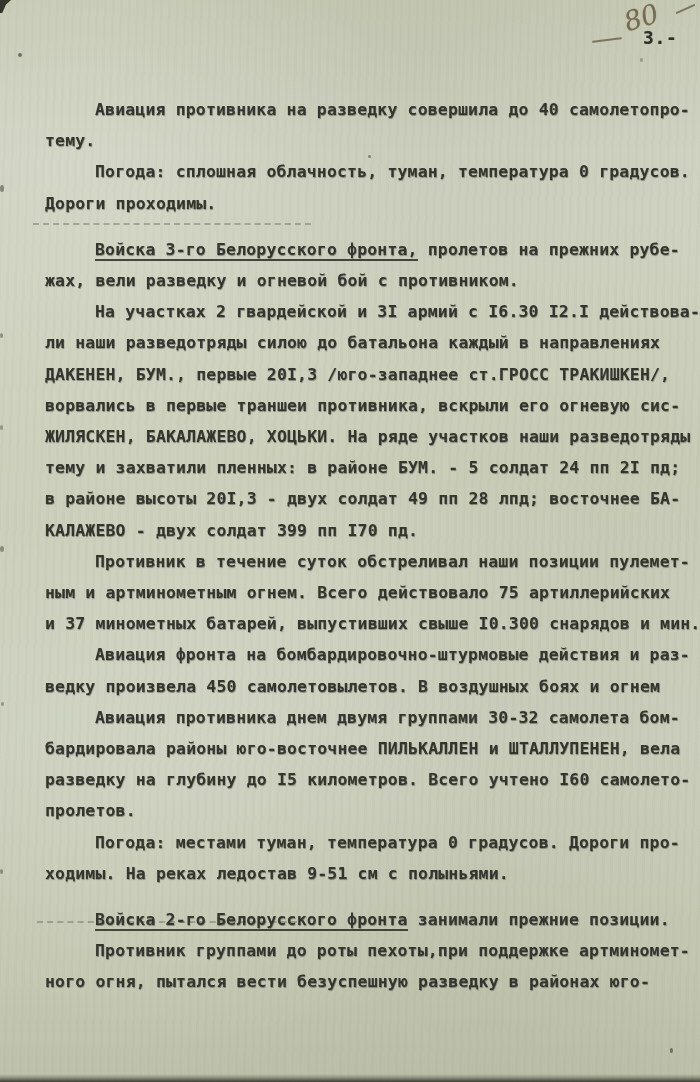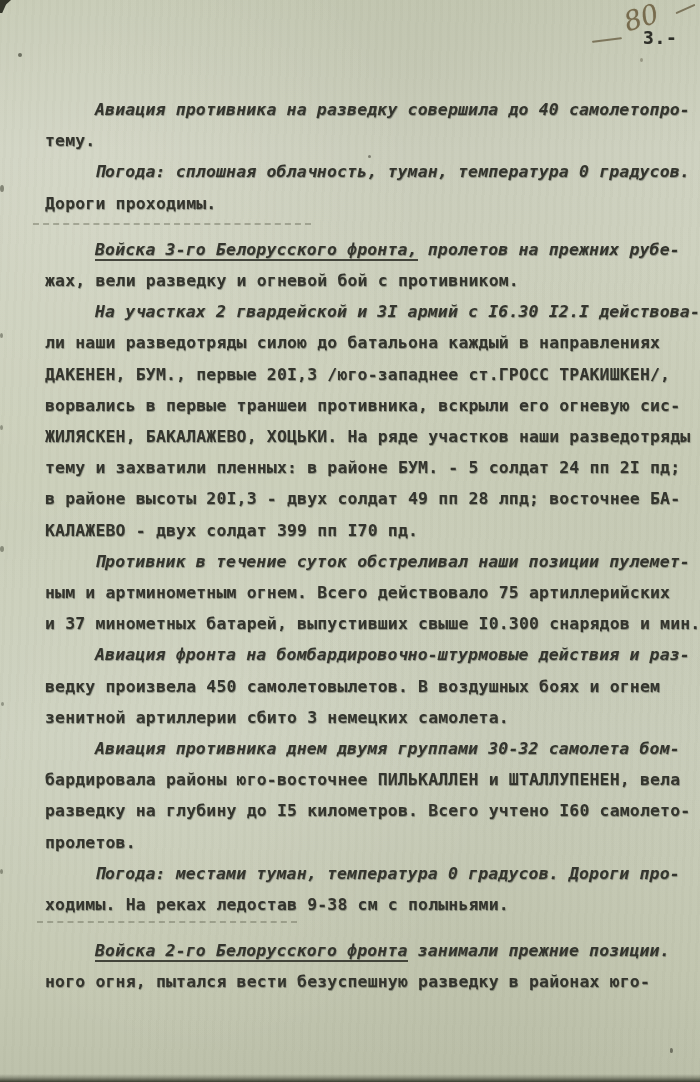--- a/index.html
+++ b/index.html
@@ -23,21 +23,21 @@
   }
   .text-block {
     position: absolute; left: 45px; top: 94px; right: 6px;
     color: #34352e;
     font-size: 16.5px;
     font-weight: 700;
     letter-spacing: 0.15px;
     text-shadow: 0.5px 0.5px 0.7px rgba(52,53,46,0.45);
   }
   .line { line-height: 31.2px; white-space: pre; }
-  .line.indent { padding-left: 50px; font-style: italic; }
+  .line.indent { padding-left: 50px; }
   .heading-para { margin-top: 15px; }
   .u {
     border-bottom: 2px solid rgba(48,49,41,0.88);
     padding-bottom: 0;
   }
   .page-number {
     position: absolute; left: 643px; top: 28px;
     font-size: 17.5px; font-weight: 700; color: #2e2f29;
     letter-spacing: 1px;
     text-shadow: 0.4px 0.4px 0.6px rgba(46,47,41,0.5);
@@ -128,34 +128,34 @@
         <div class="line"><span>КАЛАЖЕВО - двух солдат 399 пп I70 пд.</span></div>
       </div>
       <div class="para">
         <div class="line indent"><span>Противник в течение суток обстреливал наши позиции пулемет-</span></div>
         <div class="line"><span>ным и артминометным огнем. Всего действовало 75 артиллерийских</span></div>
         <div class="line"><span>и 37 минометных батарей, выпустивших свыше I0.300 снарядов и мин.</span></div>
       </div>
       <div class="para">
         <div class="line indent"><span>Авиация фронта на бомбардировочно-штурмовые действия и раз-</span></div>
         <div class="line"><span>ведку произвела 450 самолетовылетов. В воздушных боях и огнем</span></div>
-        <div class="line"><span>зенитной артиллерии сбито 3 немецких самолета.</span></div>
       </div>
       <div class="para">
         <div class="line indent"><span>Авиация противника днем двумя группами 30-32 самолета бом-</span></div>
         <div class="line"><span>бардировала районы юго-восточнее ПИЛЬКАЛЛЕН и ШТАЛЛУПЕНЕН, вела</span></div>
         <div class="line"><span>разведку на глубину до I5 километров. Всего учтено I60 самолето-</span></div>
         <div class="line"><span>пролетов.</span></div>
       </div>
       <div class="para">
         <div class="line indent"><span>Погода: местами туман, температура 0 градусов. Дороги про-</span></div>
-        <div class="line"><span>ходимы. На реках ледостав 9-38 см с полыньями.</span></div>
+        <div class="line"><span>ходимы. На реках ледостав 9-51 см с полыньями.</span></div>
       </div>
       <div class="para heading-para">
         <div class="line indent"><span class="u">Войска 2-го Белорусского фронта</span><span> занимали прежние позиции.</span></div>
       </div>
       <div class="para">
+        <div class="line indent"><span>Противник группами до роты пехоты,при поддержке артминомет-</span></div>
         <div class="line"><span>ного огня, пытался вести безуспешную разведку в районах юго-</span></div>
       </div>
     </div>
 
   <div class="bottom-band"></div>
 </div>
 
 </body></html>

